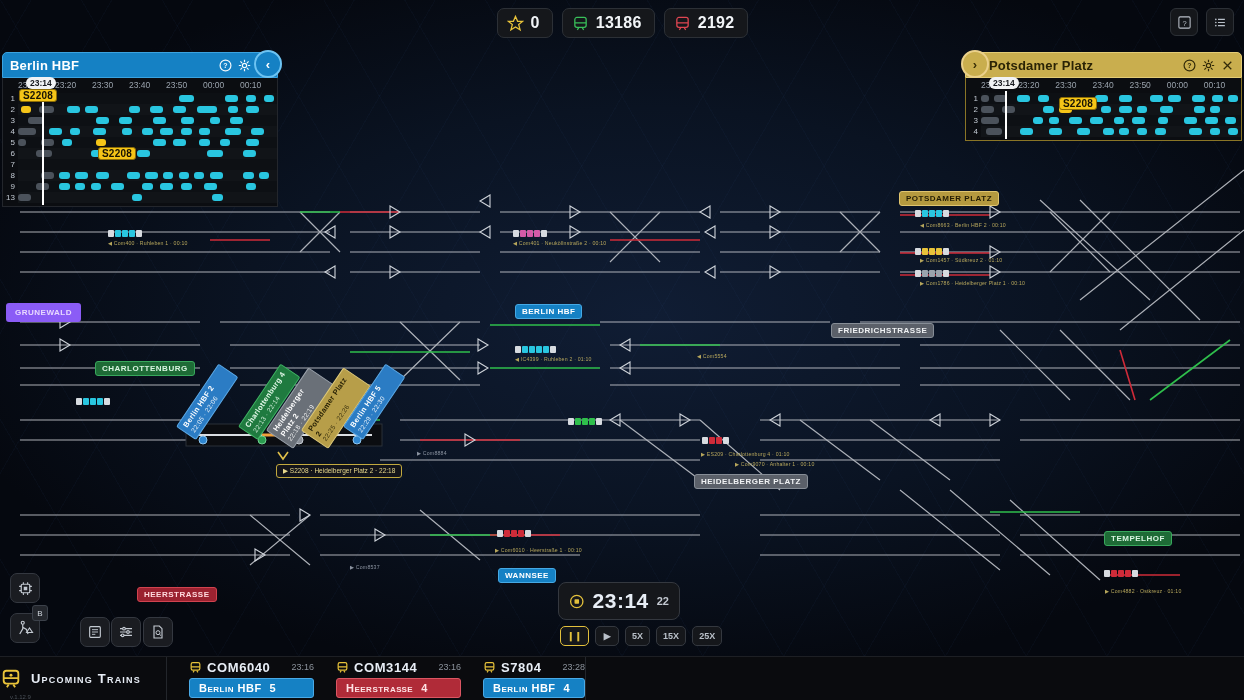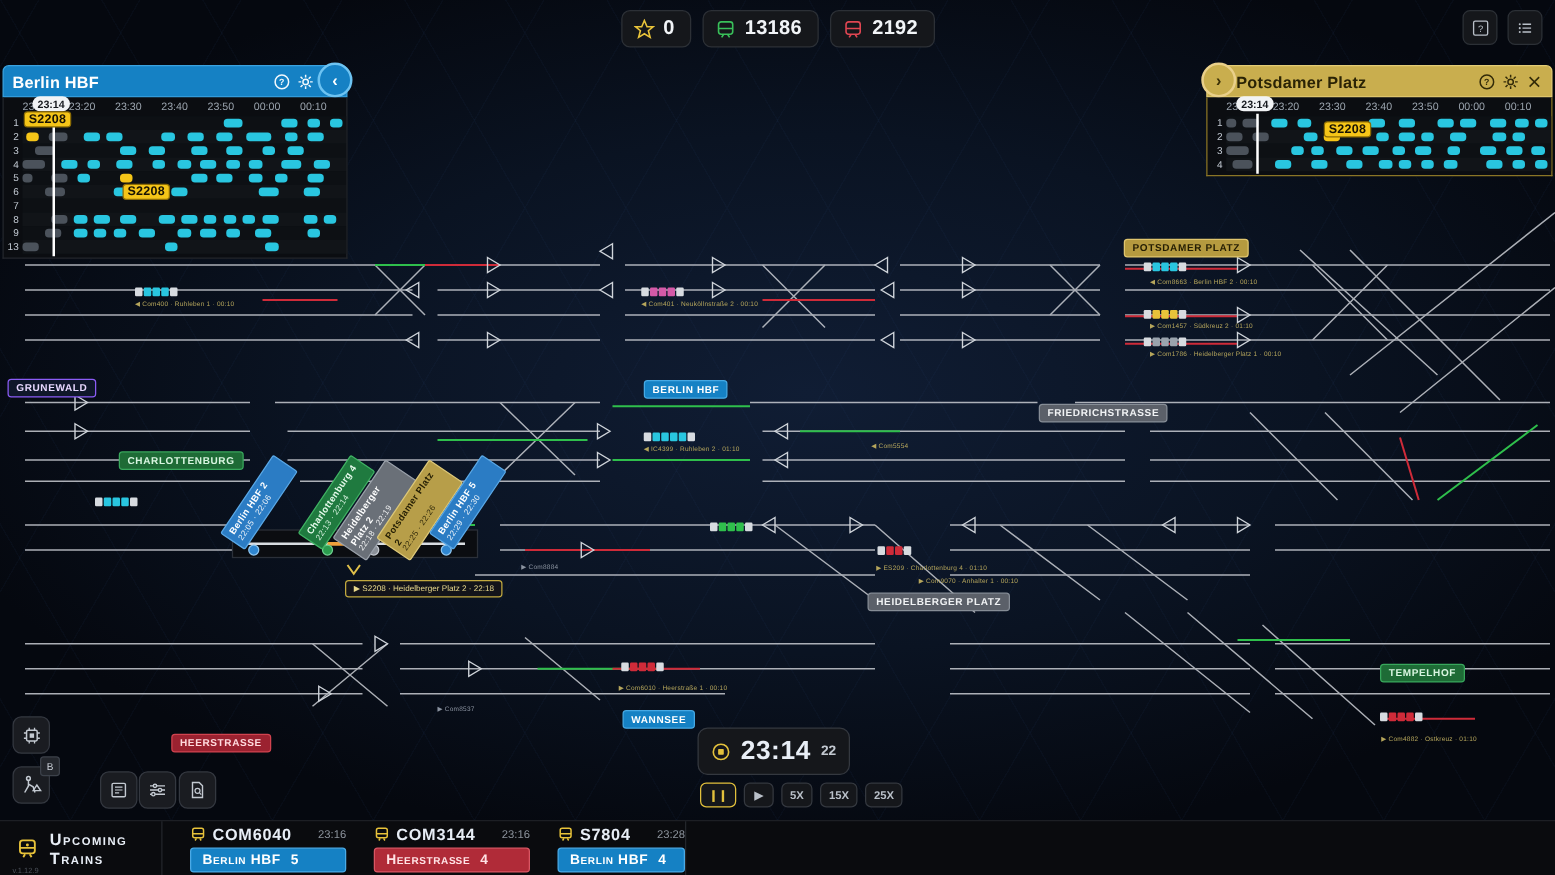--- a/index.html
+++ b/index.html
@@ -89,21 +89,21 @@
   .st {
     position:absolute; font-size:8px; font-weight:bold; letter-spacing:.5px;
     padding:2px 6px; border-radius:3px; white-space:nowrap; z-index:12;
     font-variant:small-caps; text-transform:uppercase;
   }
   .st.blue { background:#1581c4; color:#fff; border:1px solid #46a9e4; }
   .st.green{ background:#1e6b36; color:#d8f5e0; border:1px solid #38a85c; }
   .st.gray { background:#5b6069; color:#f0f2f4; border:1px solid #868d96; }
   .st.gold { background:#b59a3f; color:#241d03; border:1px solid #e0c56e; }
   .st.red  { background:#9b2230; color:#ffd9dd; border:1px solid #d1434f; }
-  .st.purple{background:#0f172a; color:#e8d8ff; border:1px solid #8b5cf6; }
+  .st.purple{background:#8b5cf6; color:#e8d8ff; border:3px solid #8b5cf6; }
 
   
   #route-cards { position:absolute; left:186px; top:346px; width:220px; height:110px; z-index:18; }
   .rcard {
     position:absolute; transform:rotate(-56deg); transform-origin:left bottom;
     width:76px; padding:3px 4px; border-radius:2px;
     font-size:7.5px; font-weight:bold; line-height:1.15; letter-spacing:.3px;
   }
   .rcard .tm { font-size:6.5px; font-weight:normal; opacity:.9; }
   .rc-blue { background:#2b7cc4; color:#fff; border:1px solid #5aa8e6; }
@@ -155,21 +155,21 @@
     border-radius:3px; font-size:8px; display:flex; align-items:center; justify-content:center;
     color:#cfd5dd; z-index:31;
   }
 
   
   #bottombar {
     position:absolute; left:0; bottom:0; width:1244px; height:44px;
     background:#0a0b0e; border-top:1px solid #1d1f24; display:flex; align-items:center; z-index:45;
   }
   #upcoming-brand {
-    width:130px; height:44px; display:flex; align-items:center; gap:9px; padding-left:13px;
+    width:167px; height:44px; display:flex; align-items:center; gap:9px; 
     border-right:1px solid #23262b; position:relative;
   }
   #upcoming-brand .txt { font-size:13px; font-weight:bold; letter-spacing:1.2px; font-variant:small-caps; }
   #version { position:absolute; left:10px; bottom:1px; font-size:6px; color:#4c525a; }
   .up-item { display:flex; flex-direction:column; gap:3px; margin-left:22px; }
   .up-top { display:flex; align-items:center; gap:5px; }
   .up-code { font-size:13px; font-weight:bold; letter-spacing:.6px; }
   .up-time { font-size:9px; color:#8b929b;margin-left:16px; }
   .up-dest {
     font-size:11px; font-weight:bold; letter-spacing:.5px; border-radius:3px;

